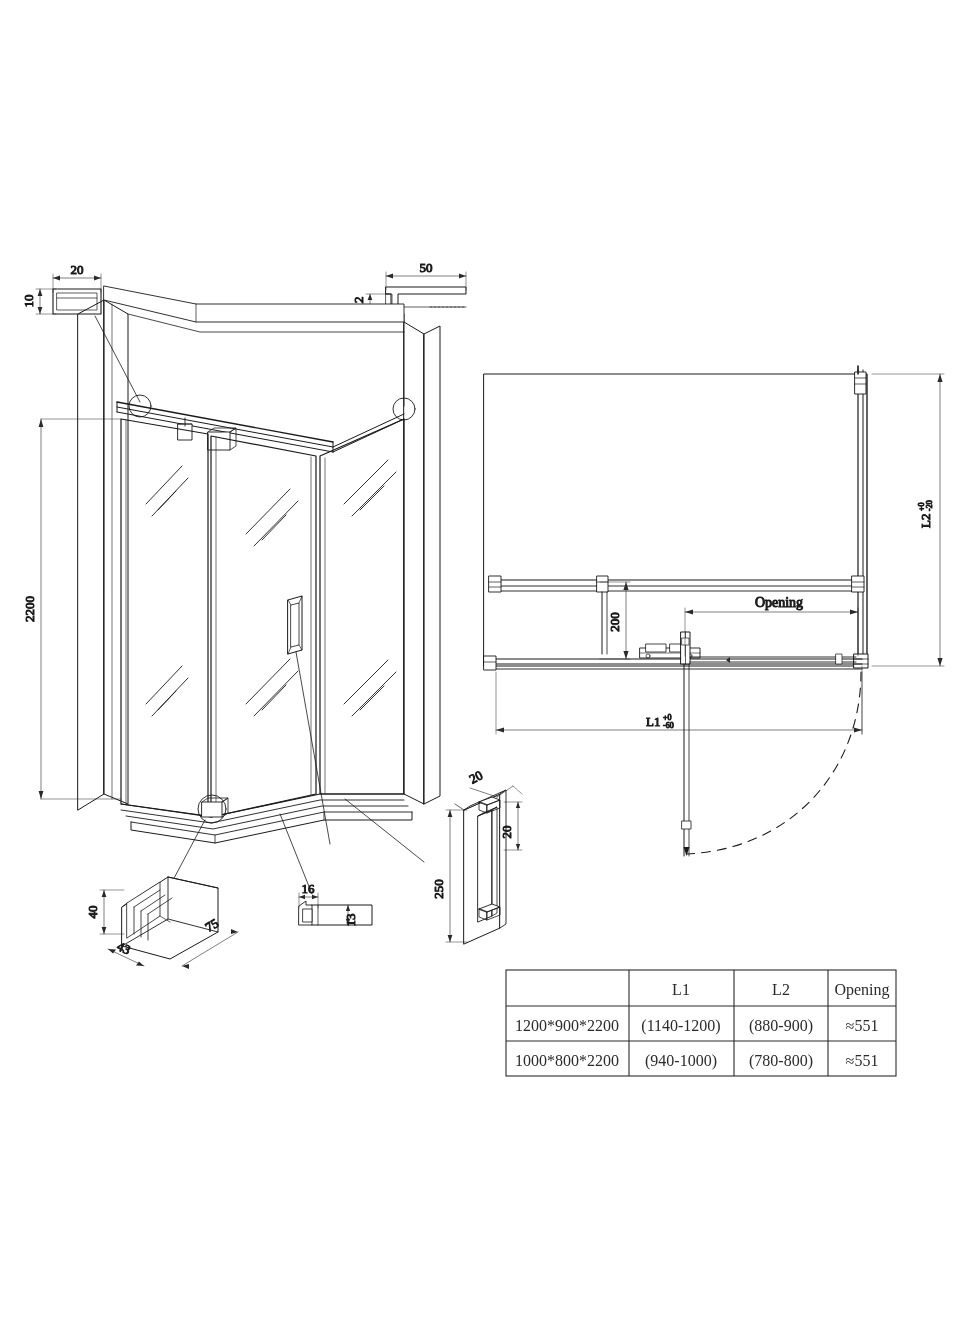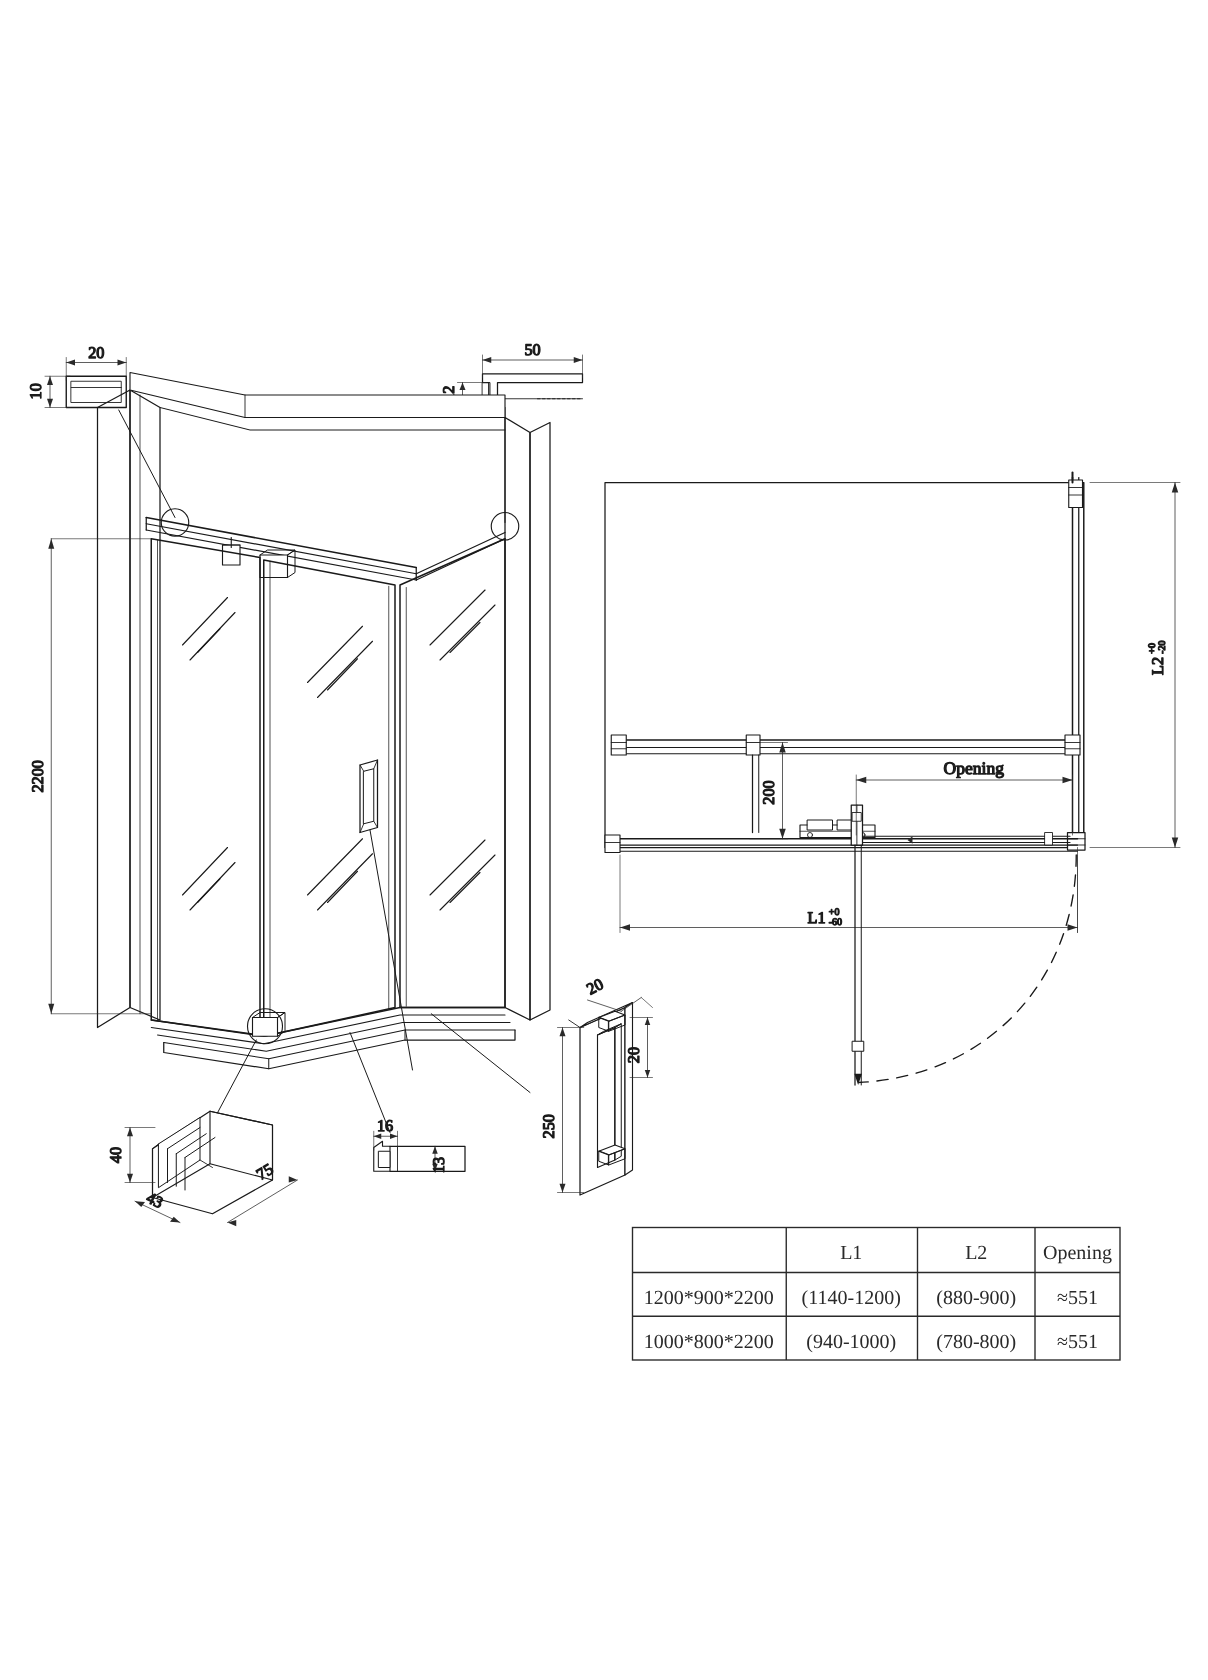--- a/index.html
+++ b/index.html
@@ -2,21 +2,21 @@
 <html><head>
 <meta charset="utf-8">
 <title>Shower Enclosure Technical Drawing</title>
 <style>
   html,body{margin:0;padding:0;background:#ffffff;}
   body{
     width:966px;height:1344px;position:relative;overflow:hidden;
     font-family:"Liberation Serif", serif;
     color:#1a1a1a;
   }
-  #sheet{position:absolute;left:0;top:16px;width:966px;height:1008px;}
+  #sheet{position:absolute;left:0;top:4px;width:966px;height:1008px;}
   svg{display:block;}
   text{font-family:"Liberation Serif", serif;fill:#2a2a2a;}
   .dim{font-size:13px;}
   .tbl{font-size:16px;}
   .tblhdr{font-size:16px;}
   .opening{font-size:14px;}
   .sup{font-size:8px;}
 </style>
 </head>
 <body>

